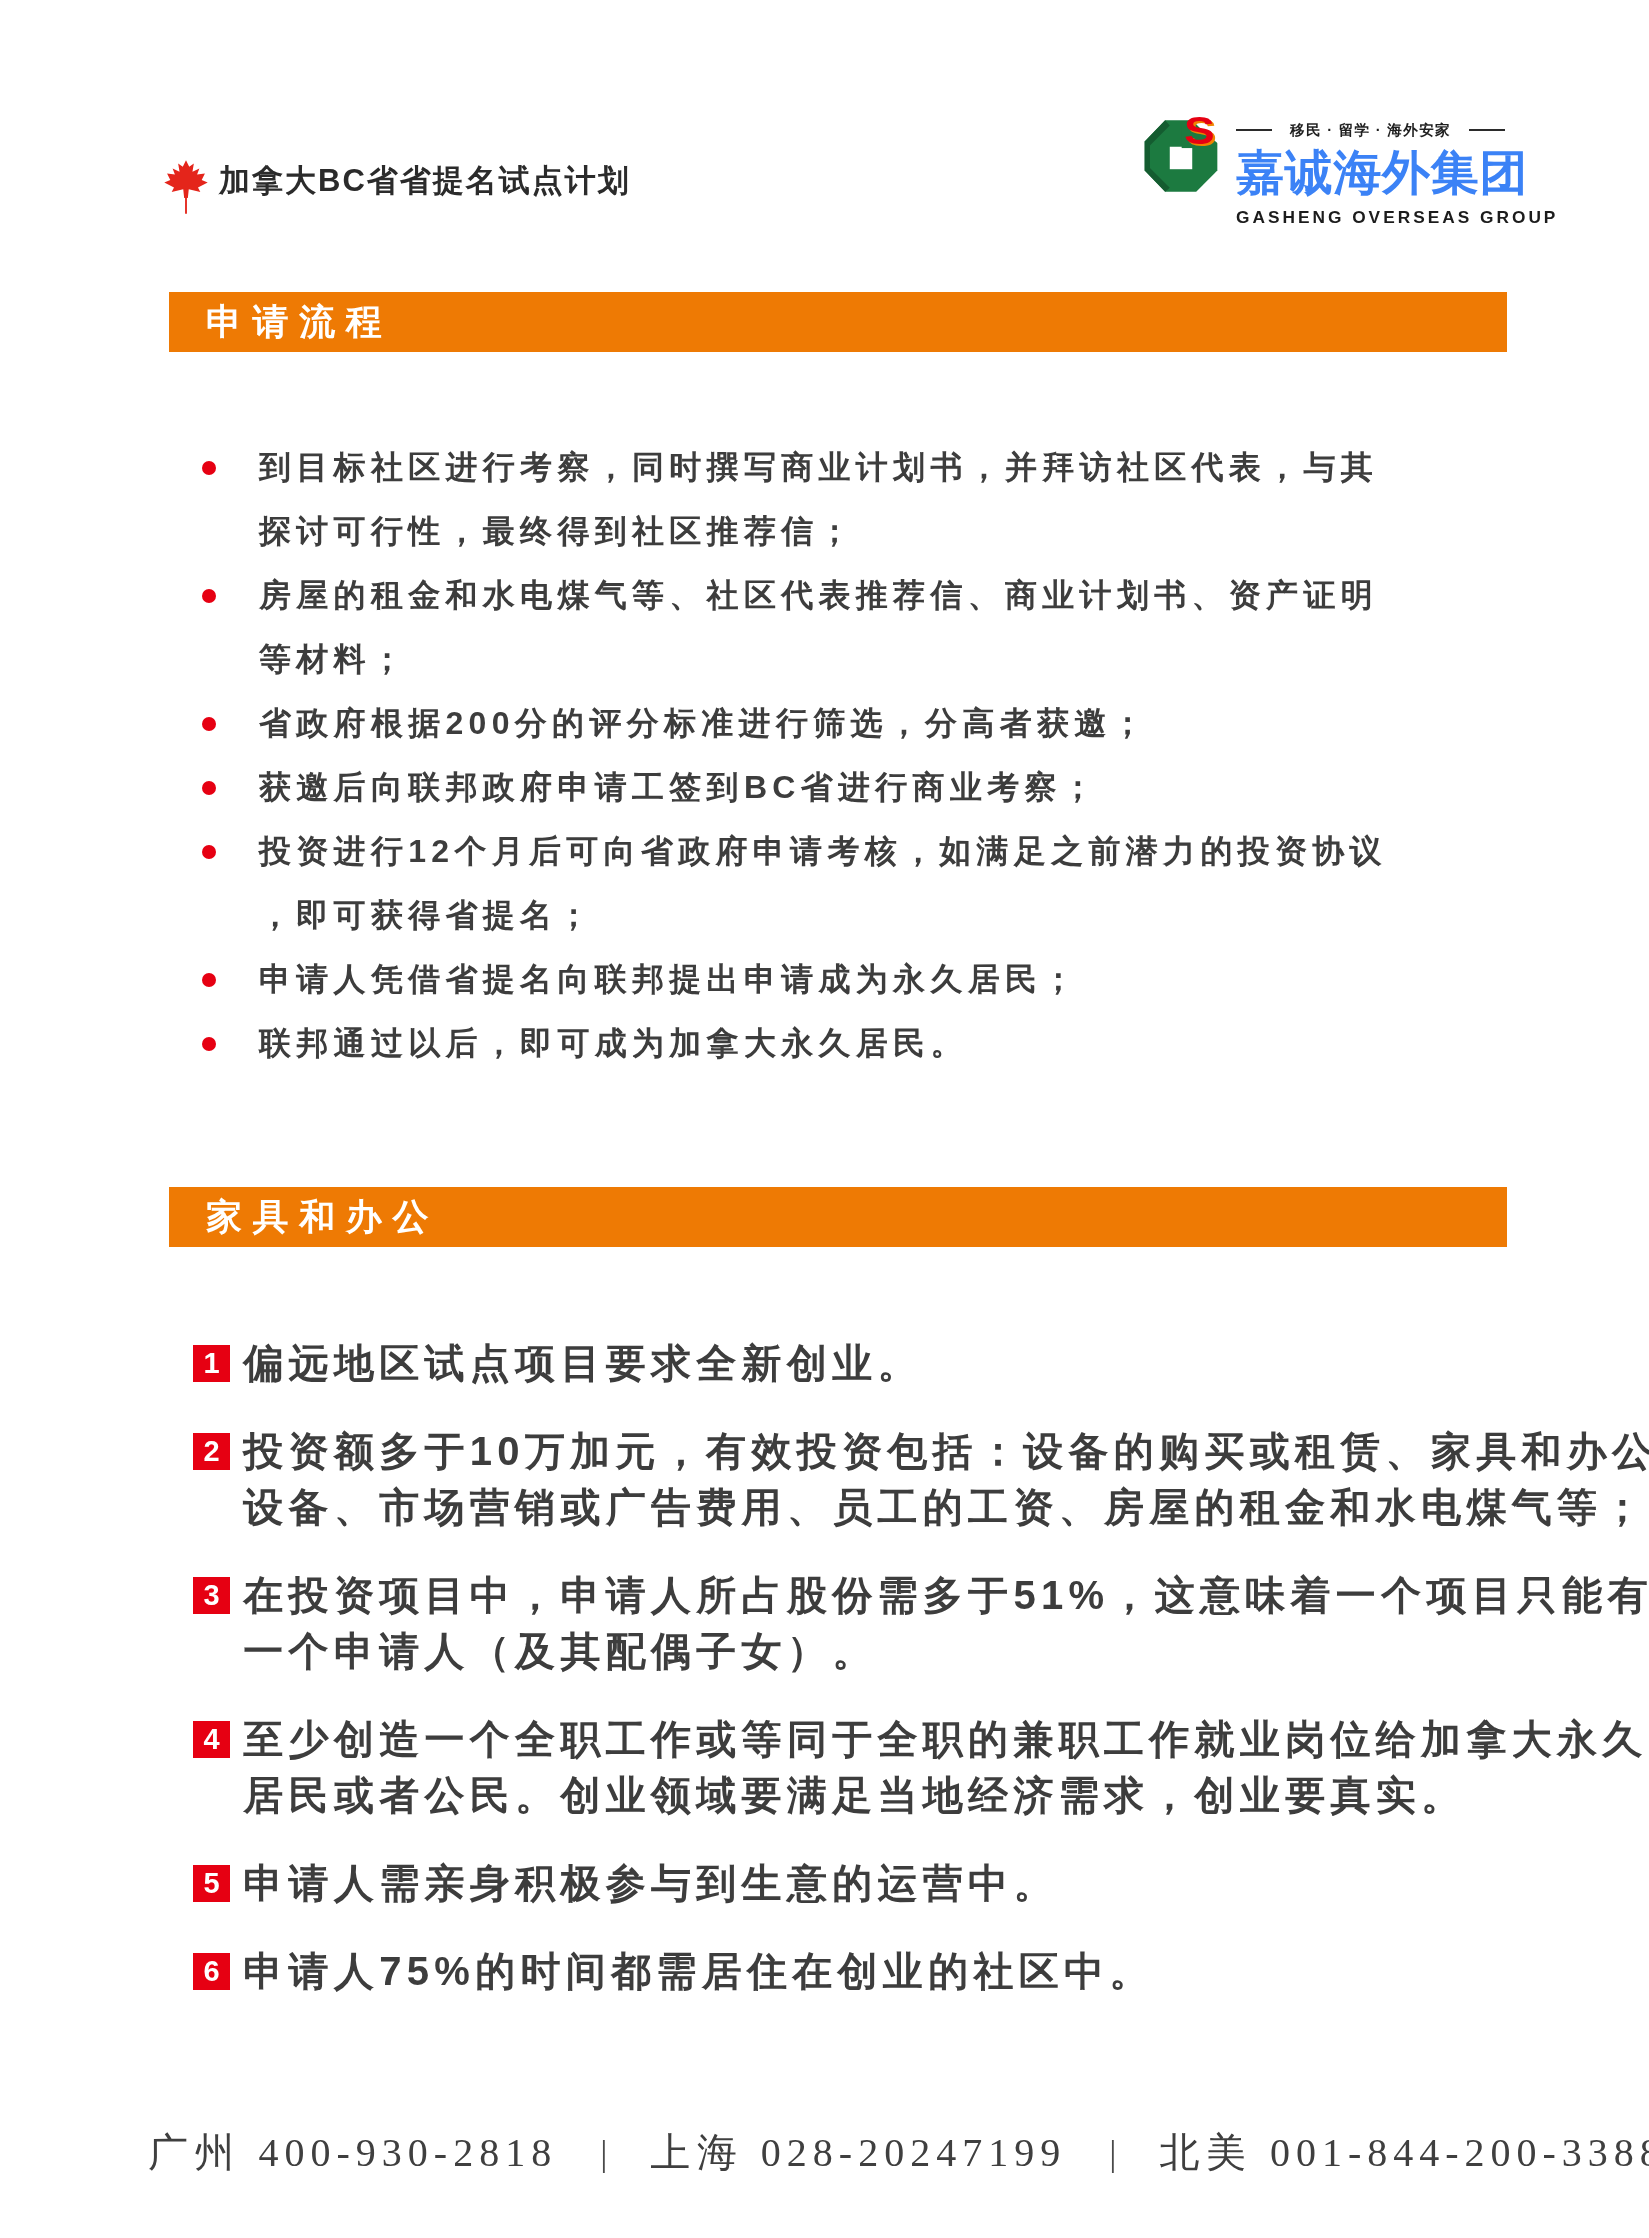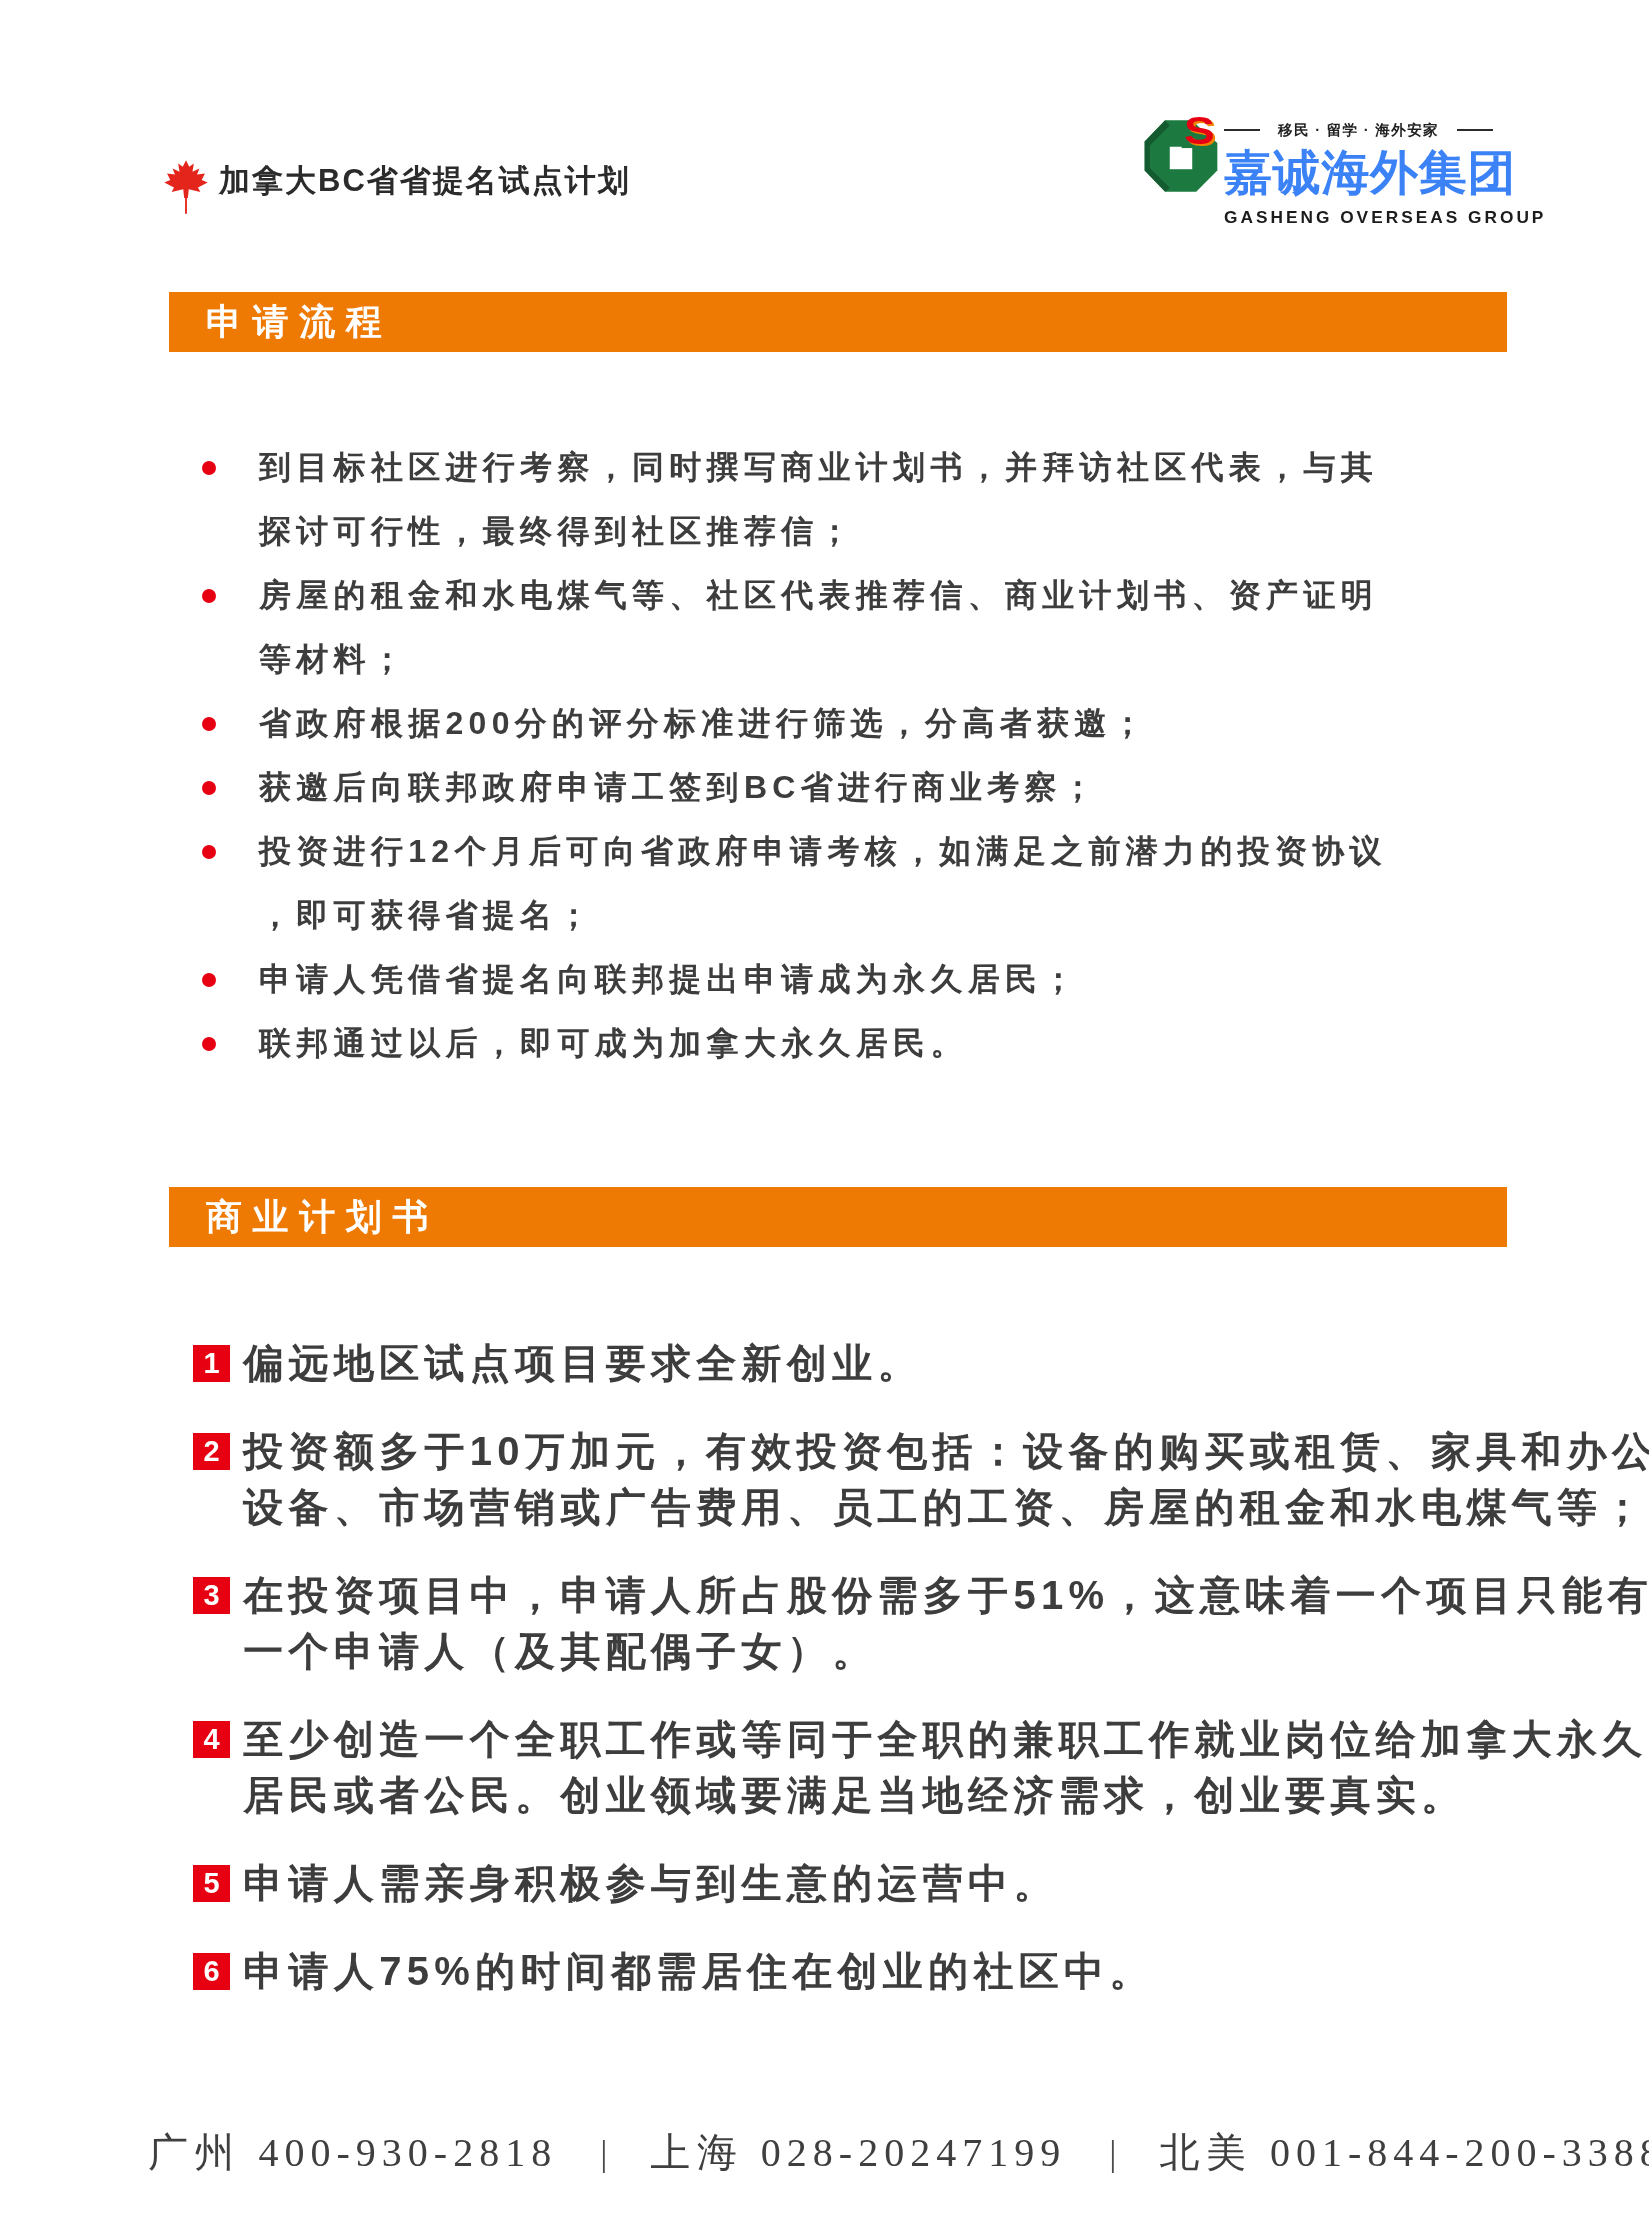--- a/index.html
+++ b/index.html
@@ -22,21 +22,21 @@
   
   .logo{position:absolute;left:1140px;top:110px;width:362px;height:126px;}
   .gmark{position:absolute;left:2.7px;top:9.3px;width:76px;height:74px;}
   .smark{
     position:absolute;left:44px;top:-1.3px;
     font-size:39px;font-weight:bold;color:#e60012;
     transform:scaleX(1.18);transform-origin:left top;
     text-shadow:2px 2px 0 #f08300;
     font-family:"Liberation Sans", sans-serif;
   }
-  .logo-text{position:absolute;left:84px;top:0;width:273px;height:126px;}
+  .logo-text{position:absolute;left:96px;top:0;width:273px;height:126px;}
   .tagline-row{
     position:absolute;left:0;top:10.6px;width:269px;
     display:flex;align-items:center;justify-content:space-between;
   }
   .tagline-dash{width:36px;height:2.7px;background:#2b2b2b;}
   .tagline{
     font-size:14.6px;font-weight:bold;color:#1f1f1f;letter-spacing:1.3px;white-space:nowrap;
   }
   .logo-name{
     position:absolute;left:0;top:31px;
@@ -141,21 +141,21 @@
     <div class="pline">等材料；</div>
     <div class="pline b">省政府根据200分的评分标准进行筛选，分高者获邀；</div>
     <div class="pline b">获邀后向联邦政府申请工签到BC省进行商业考察；</div>
     <div class="pline b">投资进行12个月后可向省政府申请考核，如满足之前潜力的投资协议</div>
     <div class="pline">，即可获得省提名；</div>
     <div class="pline b">申请人凭借省提名向联邦提出申请成为永久居民；</div>
     <div class="pline b">联邦通过以后，即可成为加拿大永久居民。</div>
   </div>
 
   <div class="section-bar bar-invest">
-    <span>商业计划书</span>
+    <span>家具和办公</span>
   </div>
 
   <div class="invest-list">
 
     <div class="item">
       <div class="numbox">1</div>
       <div class="ilines">
         <div class="iline">偏远地区试点项目要求全新创业。</div>
       </div>
     </div>

